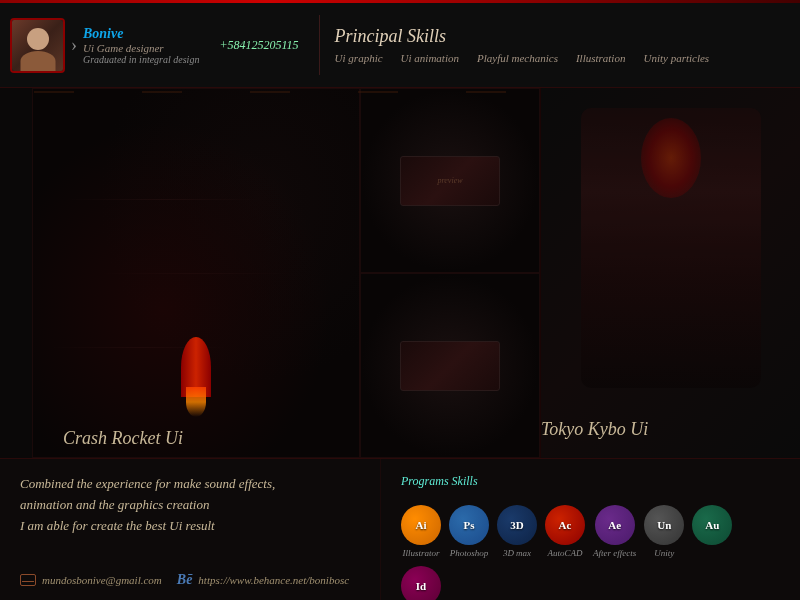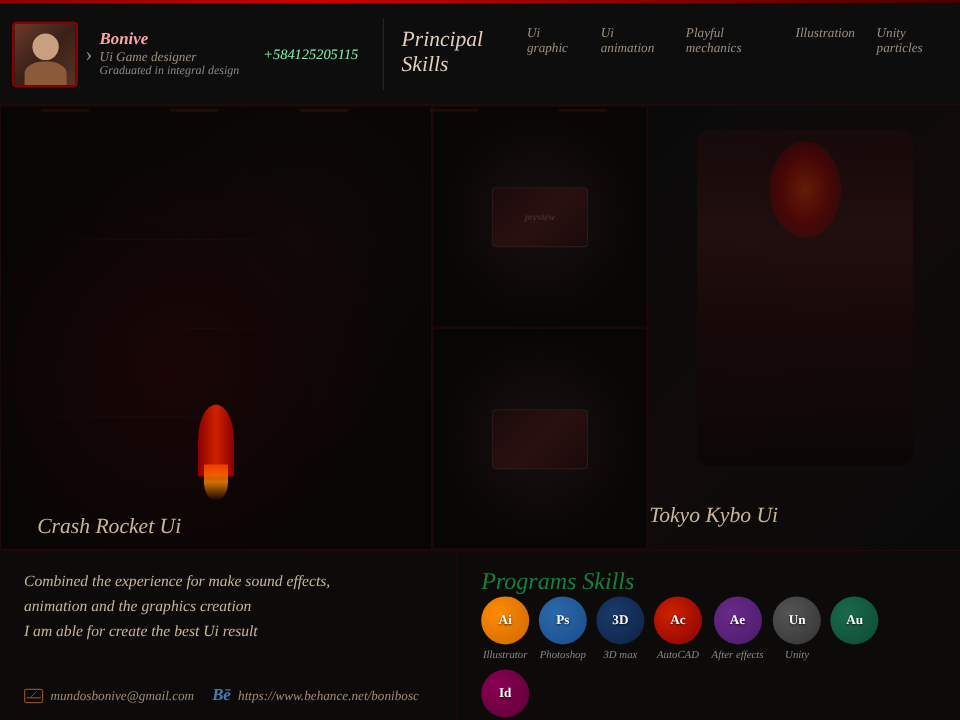--- a/index.html
+++ b/index.html
@@ -73,21 +73,21 @@
 
     .identity {
       display: flex;
       flex-direction: column;
       margin-right: 20px;
     }
 
     .identity-name {
       font-size: 14px;
       font-weight: bold;
-      color: #fca5a5;
+      color: #0ea5e9;
       font-style: italic;
     }
 
     .identity-role {
       font-size: 11px;
       color: #a09080;
       font-style: italic;
     }
 
     .identity-grad {
@@ -105,20 +105,21 @@
 
     .divider-v {
       width: 1px;
       height: 60px;
       background: #3a1a1a;
       margin-right: 15px;
     }
 
     .principal-skills {
       display: flex;
+      flex-direction: column;
       flex: 1;
       justify-content: space-between;
     }
 
     .principal-title {
       font-size: 18px;
       font-style: italic;
       color: #e0d0b8;
       margin-bottom: 5px;
     }
@@ -168,20 +169,21 @@
       position: absolute;
       inset: 0;
       background: radial-gradient(ellipse at center, #1a1010 0%, #080505 70%);
     }
 
     
     .cell-crash {
       grid-column: 1 / 3;
       grid-row: 1 / 3;
       background: linear-gradient(135deg, #0a0505 0%, #150808 40%, #0a0505 100%);
+      margin-left: 32px;
     }
 
     
     .rocket-visual {
       position: absolute;
       bottom: 40px;
       left: 50%;
       transform: translateX(-50%);
       width: 80px;
       height: 120px;
@@ -358,24 +360,24 @@
       font-style: italic;
     }
 
     .footer-right {
       width: 420px;
       padding: 15px 20px;
       border-left: 1px solid #1a0a0a;
     }
 
     .programs-title {
-      font-size: 20px;
-      font-style: italic;
-      color: #15803d;
-      margin-bottom: 0;
+      font-size: 12px;
+      font-style: italic;
+      color: #5eead4;
+      margin-bottom: 16px;
     }
 
     .programs-icons {
       display: flex;
       gap: 8px;
       margin-bottom: 8px;
       flex-wrap: wrap;
     }
 
     .prog-item {
@@ -418,21 +420,21 @@
     .icon-id { background: radial-gradient(circle at 35% 35%, #8b0055, #5a0033); }
 
     
     .top-border {
       height: 3px;
       background: linear-gradient(to right, #8b0000, #cc0000, #8b0000, #440000);
     }
 
     
     .cell-small-preview {
-      width: 80px;
+      width: 100px;
       height: 50px;
       background: linear-gradient(135deg, #1a0a0a 0%, #2a1010 50%, #1a0a0a 100%);
       border: 1px solid #2a1a1a;
       border-radius: 3px;
       display: flex;
       align-items: center;
       justify-content: center;
       position: relative;
       z-index: 1;
     }

